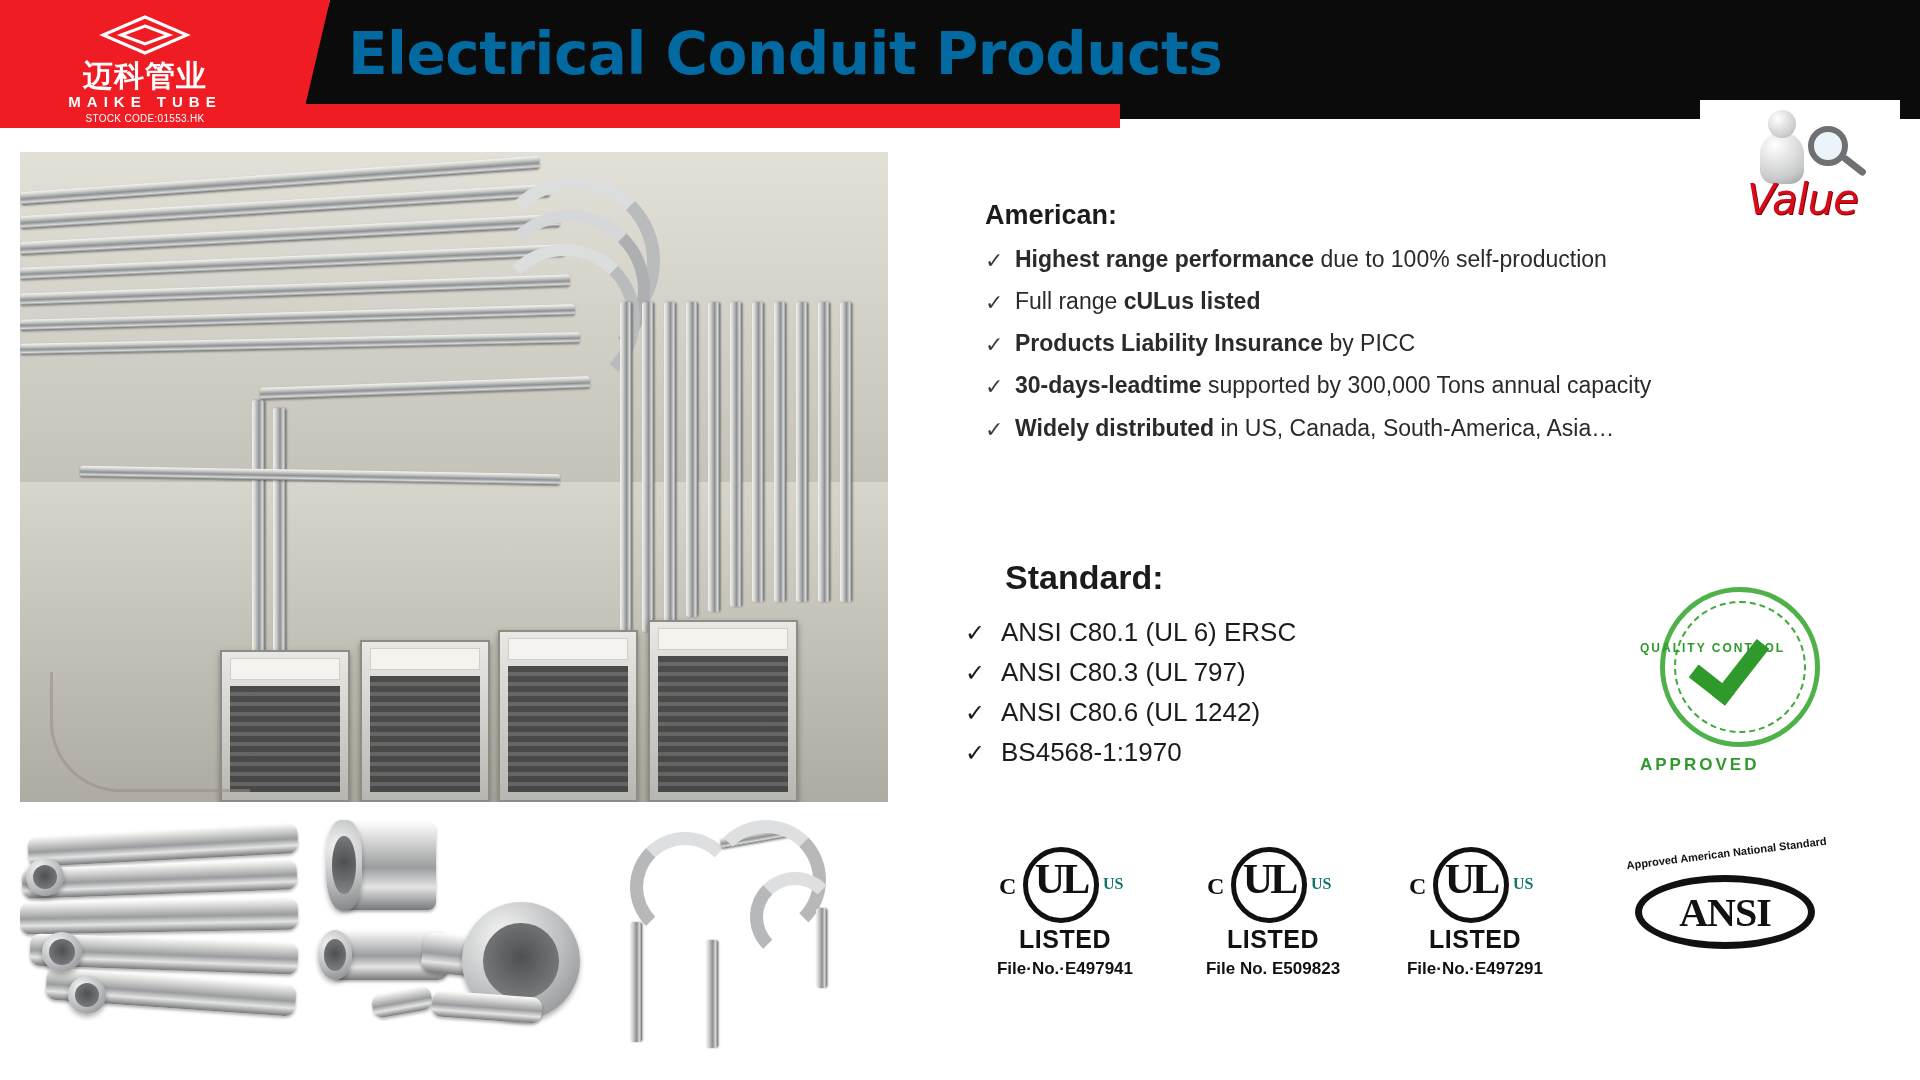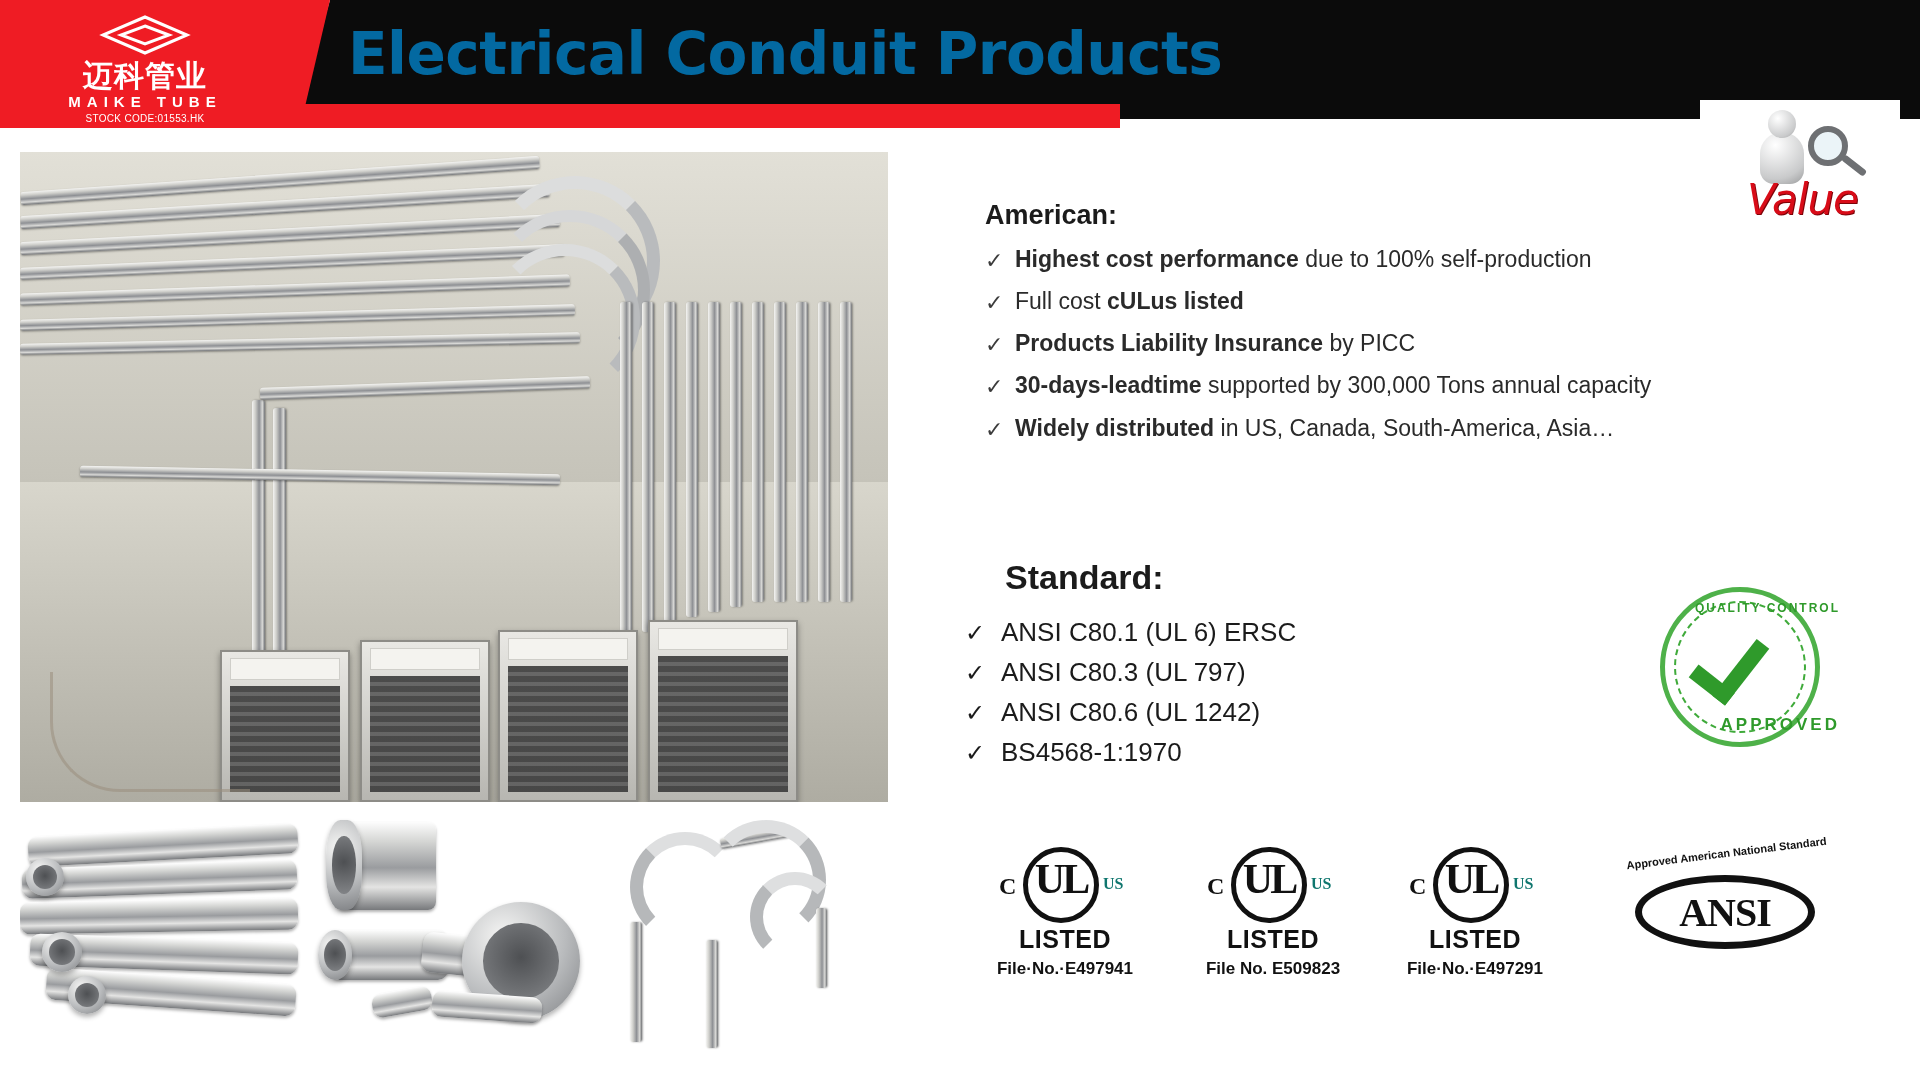--- a/index.html
+++ b/index.html
@@ -199,22 +199,22 @@
   .qc-inner {
     position: absolute; left: 34px; top: 16px; width: 132px; height: 132px;
     border: 2px dashed #3faa3a; border-radius: 50%;
   }
   .qc-check {
     position: absolute; left: 66px; top: 42px; width: 46px; height: 72px;
     border-right: 16px solid #2f9a2b; border-bottom: 16px solid #2f9a2b;
     transform: rotate(38deg);
   }
   .qc-top, .qc-bottom {
-    position: absolute; width: 200px; text-align: right; left: 0;
-    color: #2f9a2b; font-weight: bold; font-size: 12px; letter-spacing: 2px;
+    position: absolute; width: 200px; text-align: left; left: 0;
+    color: #2f9a2b; font-weight: bold; font-size: 12px; letter-spacing: 2px; margin-top: 40px;
   }
   .qc-top { top: 16px; }
   .qc-bottom { top: 130px; font-size: 17px; letter-spacing: 3px; }
 
   
   .certs { position: absolute; left: 965px; top: 845px; width: 900px; height: 190px; }
   .cert { position: absolute; width: 200px; text-align: center; }
   .cert1 { left: 0; }
   .cert2 { left: 208px; }
   .cert3 { left: 410px; }
@@ -405,25 +405,25 @@
   <div class="pipe-v" style="left:196px;top:96px;width:11px;height:80px;"></div>
   <div class="pipe-v" style="left:86px;top:128px;width:12px;height:108px;"></div>
   <div class="elbow" style="left:130px;top:60px;width:90px;height:90px;"></div>
 </div>
 
 <div class="benefit-title">American:</div>
 
 <div class="bullets">
   <div class="bullet">
     <span class="tick">✓</span>
-    <span class="txt"><b>Highest cost performance</b><span> due to 100% self-production</span></span>
+    <span class="txt"><b>Highest range performance</b><span> due to 100% self-production</span></span>
   </div>
   <div class="bullet">
     <span class="tick">✓</span>
-    <span class="txt"><span>Full cost </span><b>cULus listed</b></span>
+    <span class="txt"><span>Full range </span><b>cULus listed</b></span>
   </div>
   <div class="bullet">
     <span class="tick">✓</span>
     <span class="txt"><b>Products Liability Insurance</b><span> by PICC</span></span>
   </div>
   <div class="bullet">
     <span class="tick">✓</span>
     <span class="txt"><b>30-days-leadtime</b><span> supported by 300,000 Tons annual capacity</span></span>
   </div>
   <div class="bullet">

